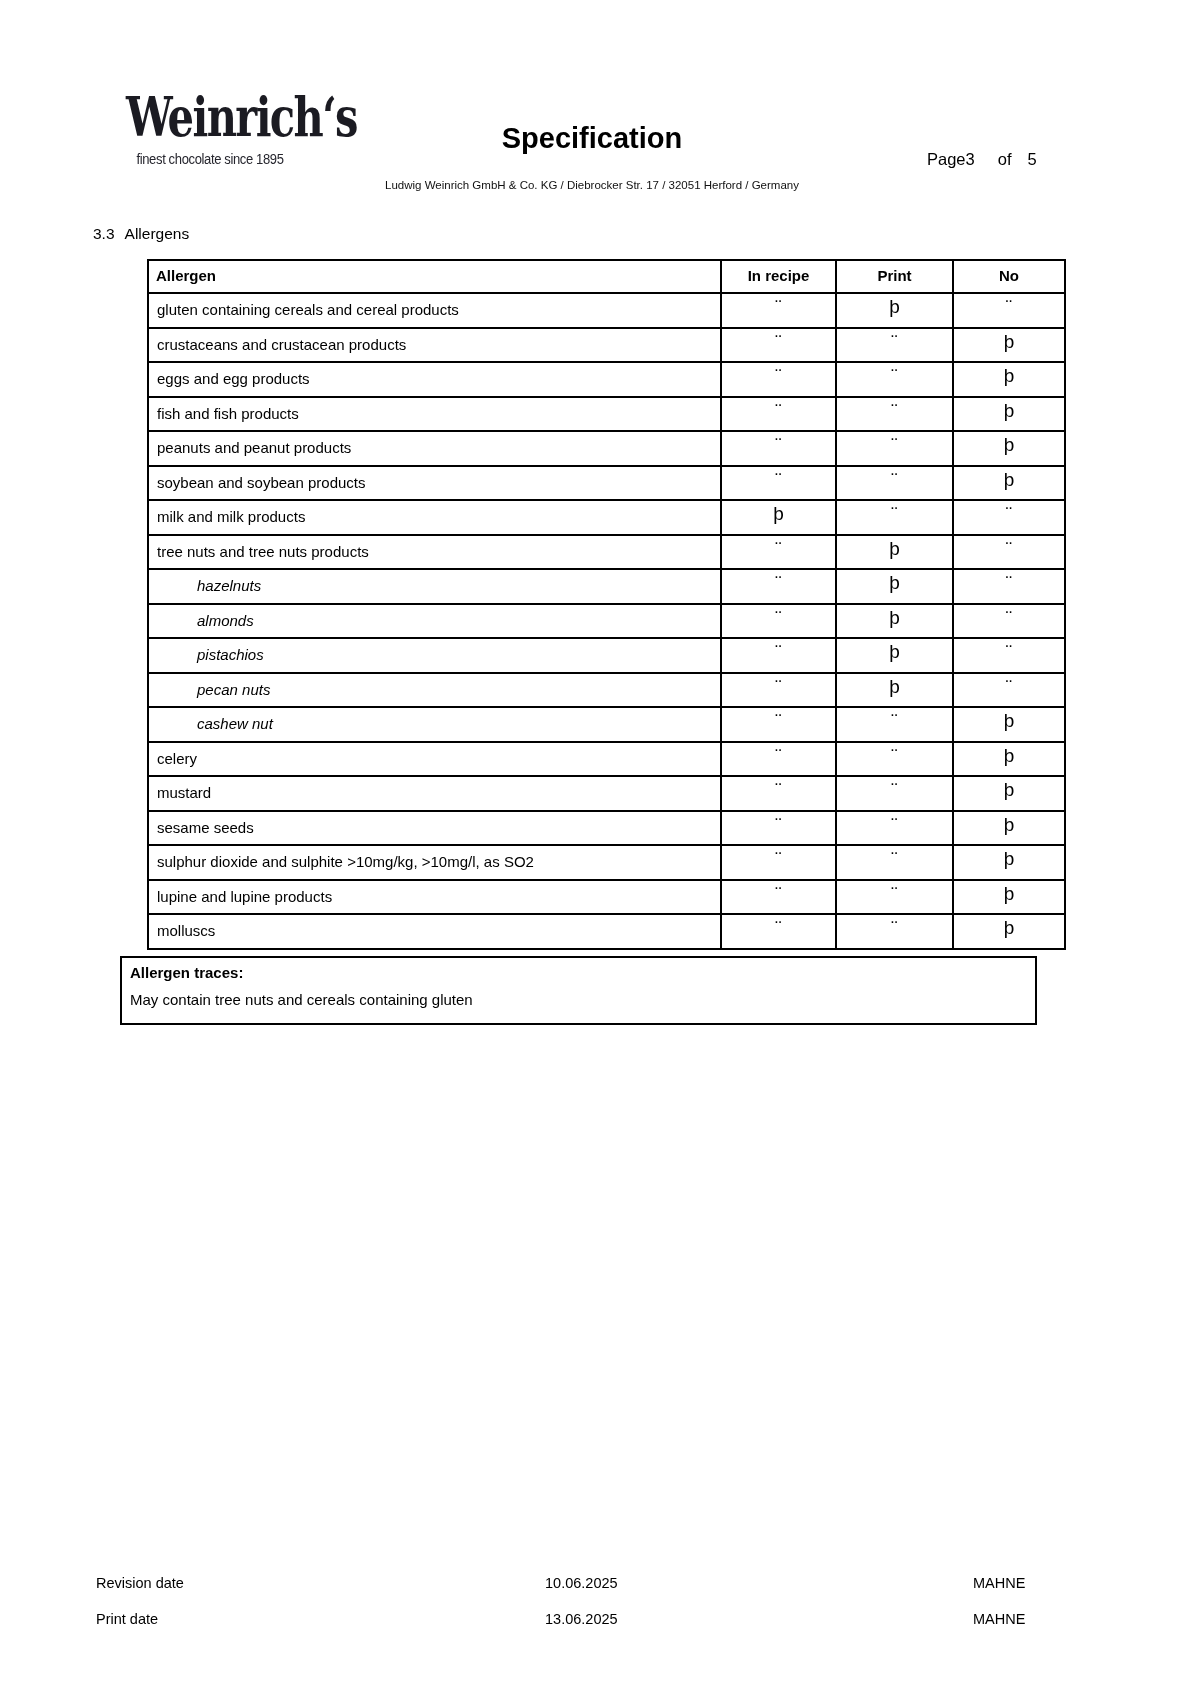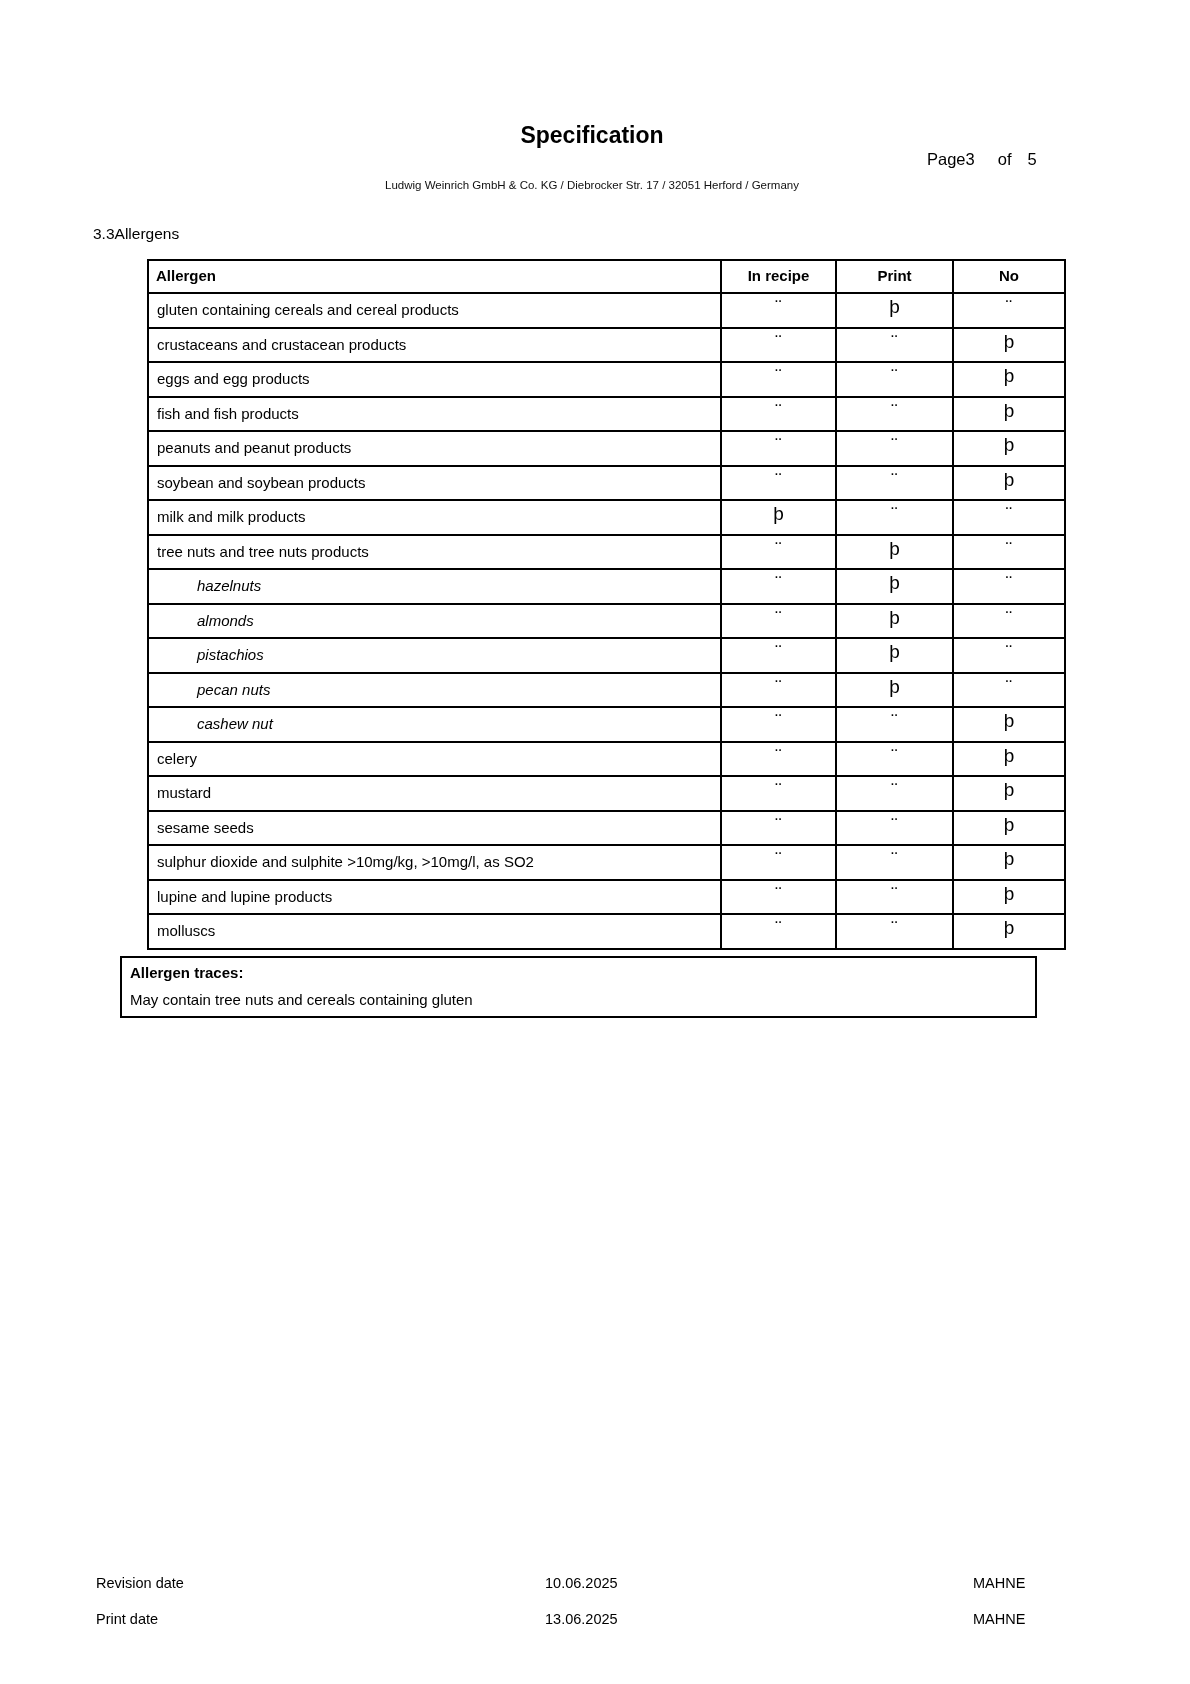--- a/index.html
+++ b/index.html
@@ -43,21 +43,21 @@
     transform: scaleX(0.93);
     transform-origin: center center;
     white-space: nowrap;
   }
   .spec-title {
     position: absolute;
     top: 122px;
     left: 442px;
     width: 300px;
     text-align: center;
-    font-size: 23px;
+    font-size: 29px;
     font-weight: bold;
     letter-spacing: 0px;
   }
   .company-line {
     position: absolute;
     top: 179px;
     left: 292px;
     width: 600px;
     text-align: center;
     font-size: 11.5px;
@@ -74,21 +74,21 @@
   .page-indicator .pg-of { margin-left: 23px; }
   .page-indicator .pg-total { margin-left: 16px; }
 
   
   .section-heading {
     position: absolute;
     top: 225px;
     left: 93px;
     font-size: 15.5px;
   }
-  .section-heading .sec-title { }
+  .section-heading .sec-title { margin-left: 10px; }
 
   
   .allergen-table {
     position: absolute;
     top: 259px;
     left: 120px;
     width: 917px;
     border-collapse: collapse;
     table-layout: fixed;
     margin-left: 27px;
@@ -117,21 +117,21 @@
     font-size: 19px;
     line-height: 21px;
   }
 
   
   .traces-box {
     position: absolute;
     top: 956px;
     left: 120px;
     width: 917px;
-    height: 62px;
+    height: 69px;
     border: 2px solid #000;
     padding: 6px 8px 0 8px;
   }
   .traces-box .traces-title {
     font-size: 15px;
     font-weight: bold;
     display: block;
   }
   .traces-box .traces-text {
     font-size: 15px;
@@ -145,20 +145,24 @@
   .footer-row.r2 { top: 1611px; }
   .footer-row .f-label { position: absolute; left: 96px; }
   .footer-row .f-value { position: absolute; left: 545px; }
   .footer-row .f-author { position: absolute; left: 973px; width: 62px; }
 </style>
 </head>
 <body>
 
 <div class="page">
 
+  <div class="logo-block">
+    <span class="logo-text">Weinrich‘s</span>
+    <span class="logo-tagline">finest chocolate since 1895</span>
+  </div>
 
   <div class="spec-title">Specification</div>
 
   <div class="company-line">Ludwig Weinrich GmbH &amp; Co. KG / Diebrocker Str. 17 / 32051 Herford / Germany</div>
 
   <div class="page-indicator">
     <span class="pg-label">Page</span><span class="pg-num">3</span><span class="pg-of">of</span><span class="pg-total">5</span>
   </div>
 
   <div class="section-heading">

